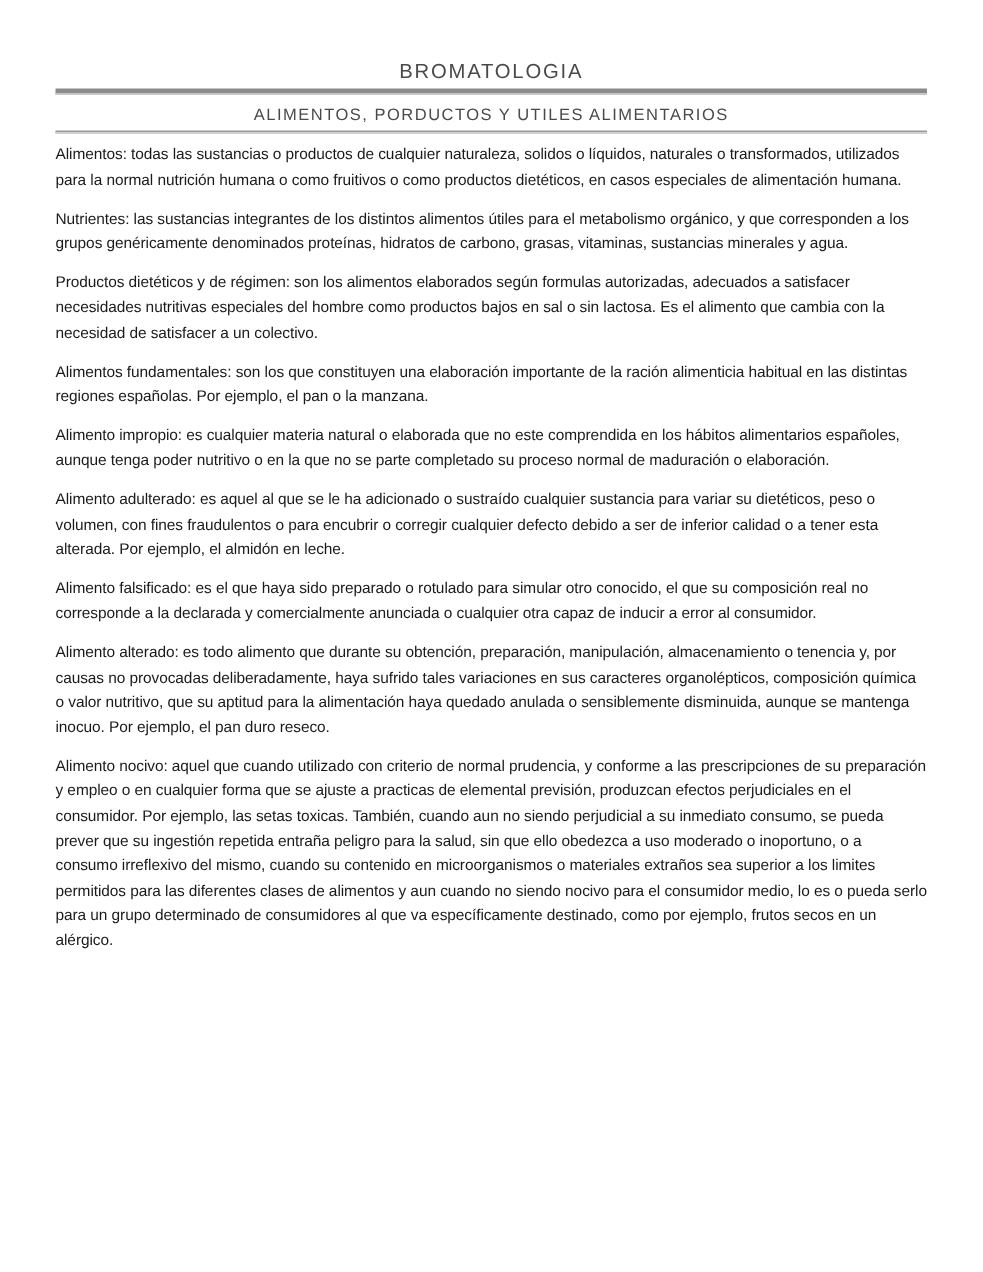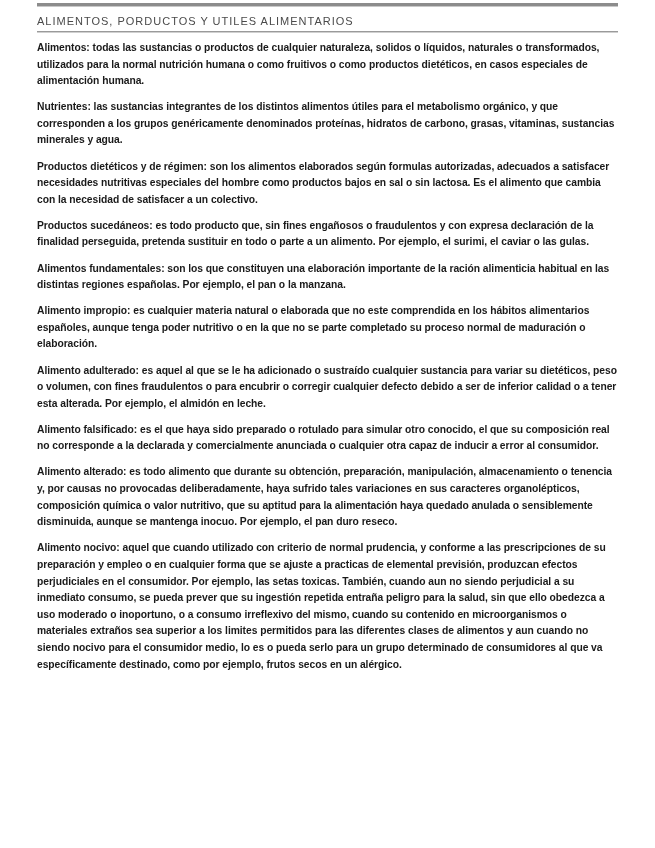--- a/index.html
+++ b/index.html
@@ -31,57 +31,57 @@
       line-height: 16px;
     }
     .rule-thick {
       margin-top: 3px;
       height: 3px;
       background: #8c8c8c;
       border-bottom: 1px solid #c8c8c8;
     }
     .doc-subtitle {
       margin-top: 7px;
+      text-align: center;
       font-size: 11px;
       letter-spacing: 1px;
       color: #4a4a4a;
       height: 14px;
       line-height: 14px;
     }
     .rule-thin {
       margin-top: 3px;
       height: 1px;
       background: #9a9a9a;
       border-bottom: 1px solid #d0d0d0;
     }
     .body {
       margin-top: 7px;
-      font-weight: bold;
     }
     .para {
       font-size: 10.3px;
       line-height: 16.6px;
       margin: 0 0 9.5px 0;
       color: #1a1a1a;
       letter-spacing: -0.05px;
     }
   </style>
 </head>
 <body>
 
 <div class="page">
+  <div class="doc-title">BROMATOLOGIA</div>
   <div class="rule-thick"></div>
   <div class="doc-subtitle">ALIMENTOS, PORDUCTOS Y UTILES ALIMENTARIOS</div>
   <div class="rule-thin"></div>
 
   <div class="body">
     <p class="para">Alimentos: todas las sustancias o productos de cualquier naturaleza, solidos o líquidos, naturales o transformados, utilizados para la normal nutrición humana o como fruitivos o como productos dietéticos, en casos especiales de alimentación humana.</p>
     <p class="para">Nutrientes: las sustancias integrantes de los distintos alimentos útiles para el metabolismo orgánico, y que corresponden a los grupos genéricamente denominados proteínas, hidratos de carbono, grasas, vitaminas, sustancias minerales y agua.</p>
     <p class="para">Productos dietéticos y de régimen: son los alimentos elaborados según formulas autorizadas, adecuados a satisfacer necesidades nutritivas especiales del hombre como productos bajos en sal o sin lactosa. Es el alimento que cambia con la necesidad de satisfacer a un colectivo.</p>
-    <p class="para">Productos sucedáneos: es todo producto que, sin fines engañosos o fraudulentos y con expresa declaración de la finalidad perseguida, pretenda sustituir en todo o parte a un alimento. Por ejemplo, el surimi, el caviar o las gulas.</p>
     <p class="para">Alimentos fundamentales: son los que constituyen una elaboración importante de la ración alimenticia habitual en las distintas regiones españolas. Por ejemplo, el pan o la manzana.</p>
     <p class="para">Alimento impropio: es cualquier materia natural o elaborada que no este comprendida en los hábitos alimentarios españoles, aunque tenga poder nutritivo o en la que no se parte completado su proceso normal de maduración o elaboración.</p>
     <p class="para">Alimento adulterado: es aquel al que se le ha adicionado o sustraído cualquier sustancia para variar su dietéticos, peso o volumen, con fines fraudulentos o para encubrir o corregir cualquier defecto debido a ser de inferior calidad o a tener esta alterada. Por ejemplo, el almidón en leche.</p>
     <p class="para">Alimento falsificado: es el que haya sido preparado o rotulado para simular otro conocido, el que su composición real no corresponde a la declarada y comercialmente anunciada o cualquier otra capaz de inducir a error al consumidor.</p>
     <p class="para">Alimento alterado: es todo alimento que durante su obtención, preparación, manipulación, almacenamiento o tenencia y, por causas no provocadas deliberadamente, haya sufrido tales variaciones en sus caracteres organolépticos, composición química o valor nutritivo, que su aptitud para la alimentación haya quedado anulada o sensiblemente disminuida, aunque se mantenga inocuo. Por ejemplo, el pan duro reseco.</p>
     <p class="para">Alimento nocivo: aquel que cuando utilizado con criterio de normal prudencia, y conforme a las prescripciones de su preparación y empleo o en cualquier forma que se ajuste a practicas de elemental previsión, produzcan efectos perjudiciales en el consumidor. Por ejemplo, las setas toxicas. También, cuando aun no siendo perjudicial a su inmediato consumo, se pueda prever que su ingestión repetida entraña peligro para la salud, sin que ello obedezca a uso moderado o inoportuno, o a consumo irreflexivo del mismo, cuando su contenido en microorganismos o materiales extraños sea superior a los limites permitidos para las diferentes clases de alimentos y aun cuando no siendo nocivo para el consumidor medio, lo es o pueda serlo para un grupo determinado de consumidores al que va específicamente destinado, como por ejemplo, frutos secos en un alérgico.</p>
   </div>
 </div>
 
 </body></html>

